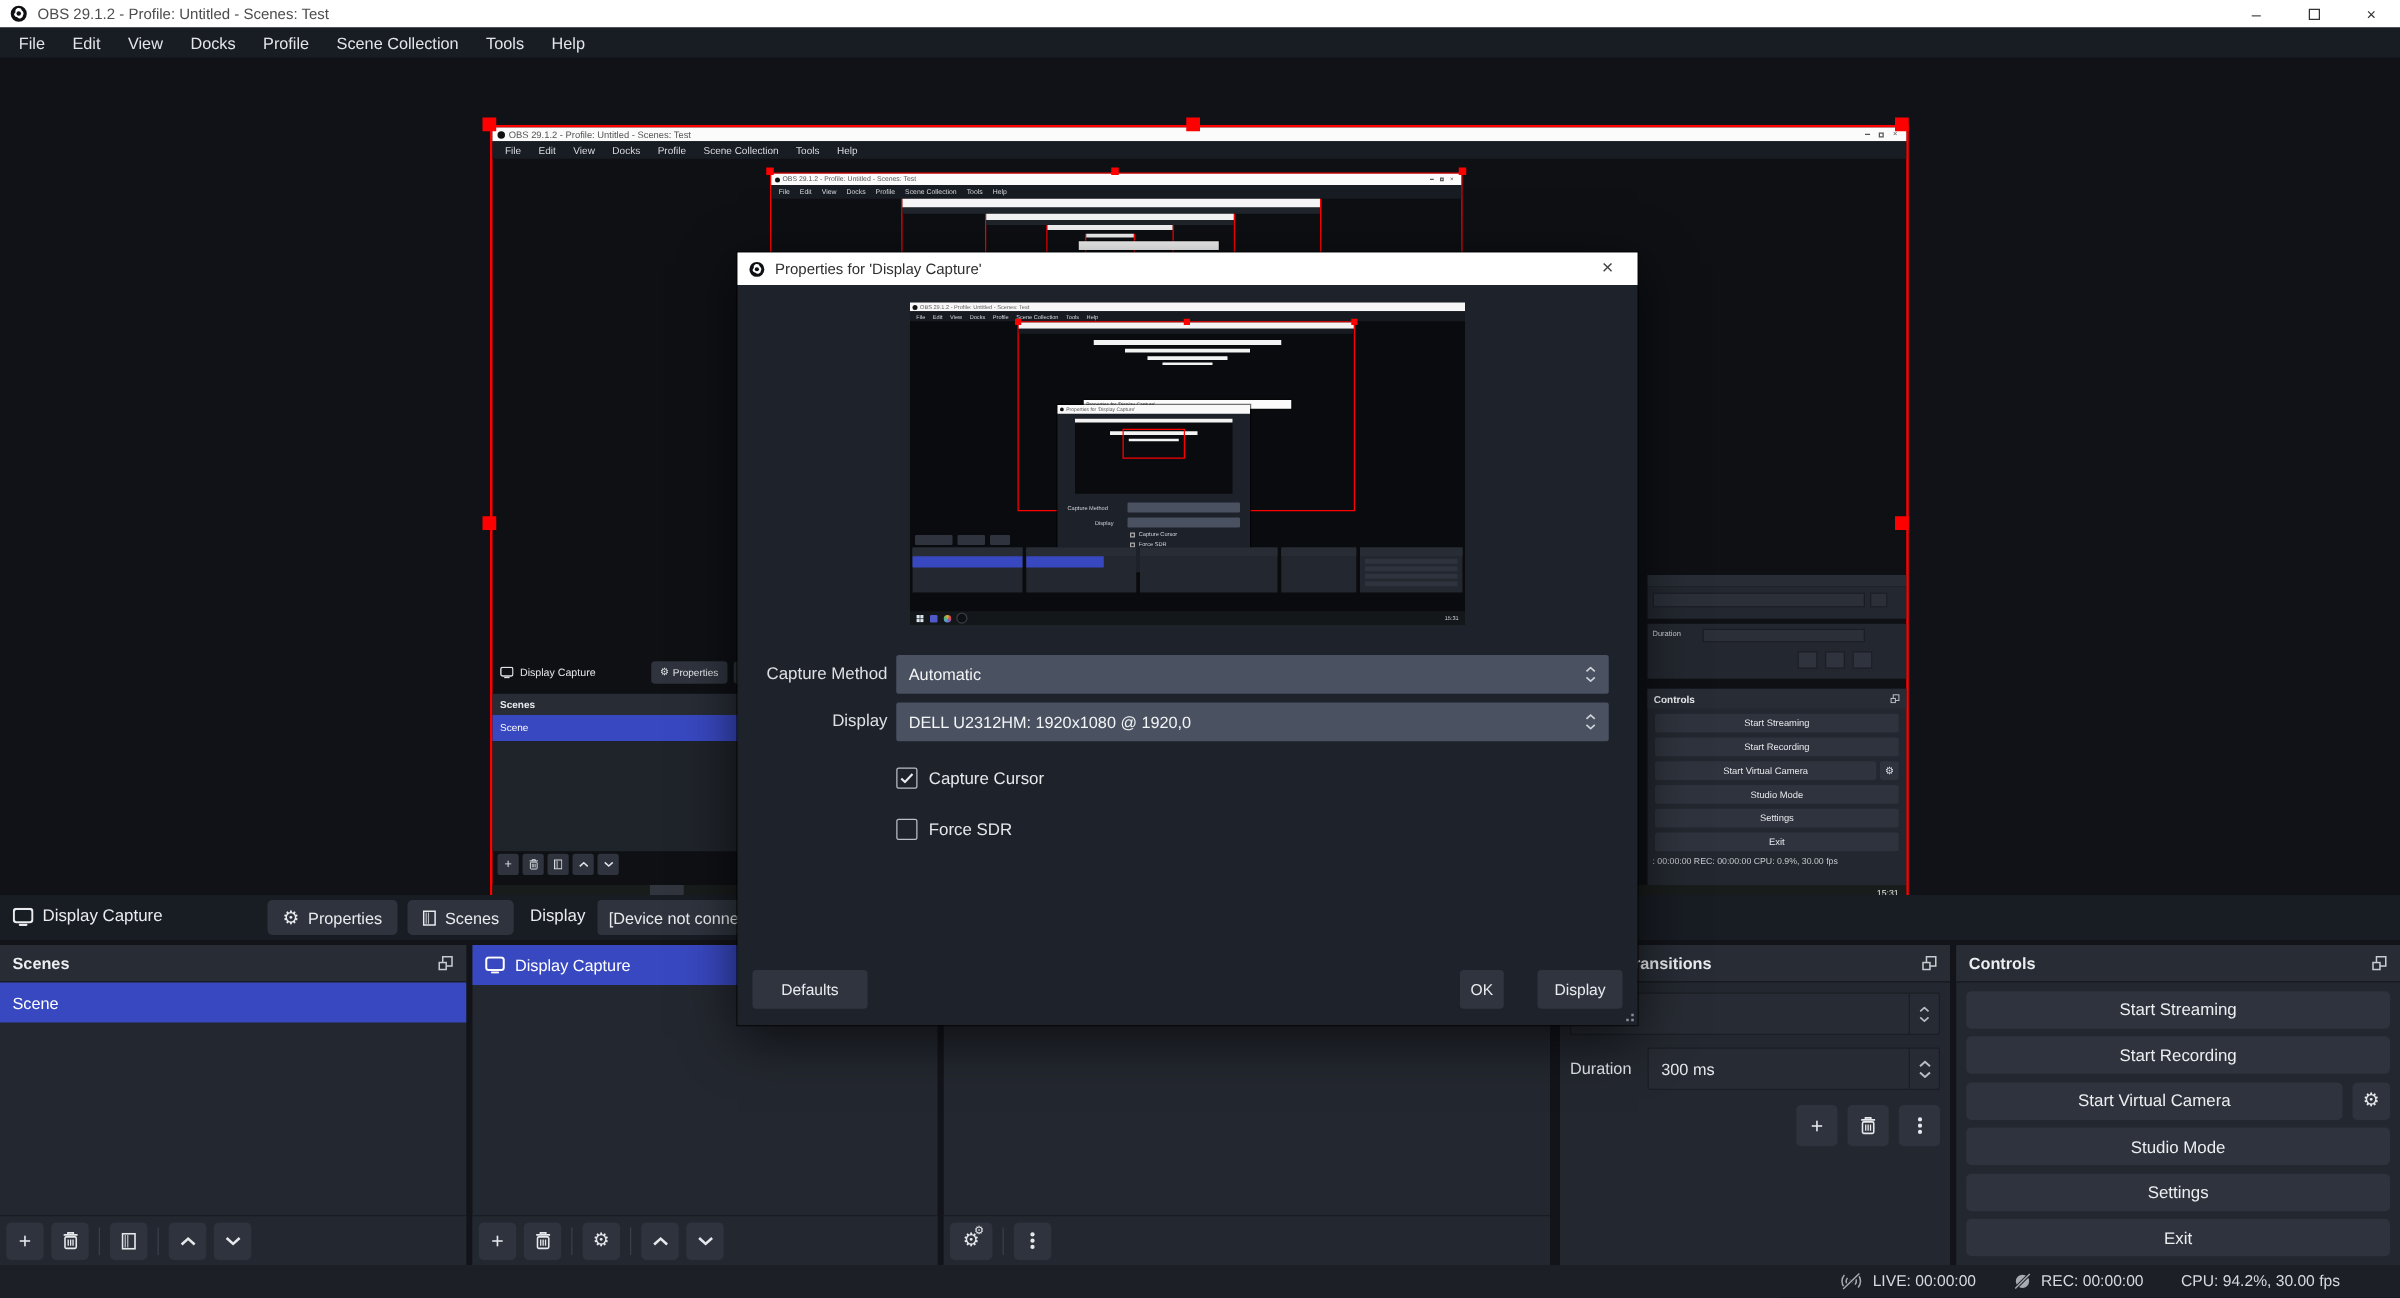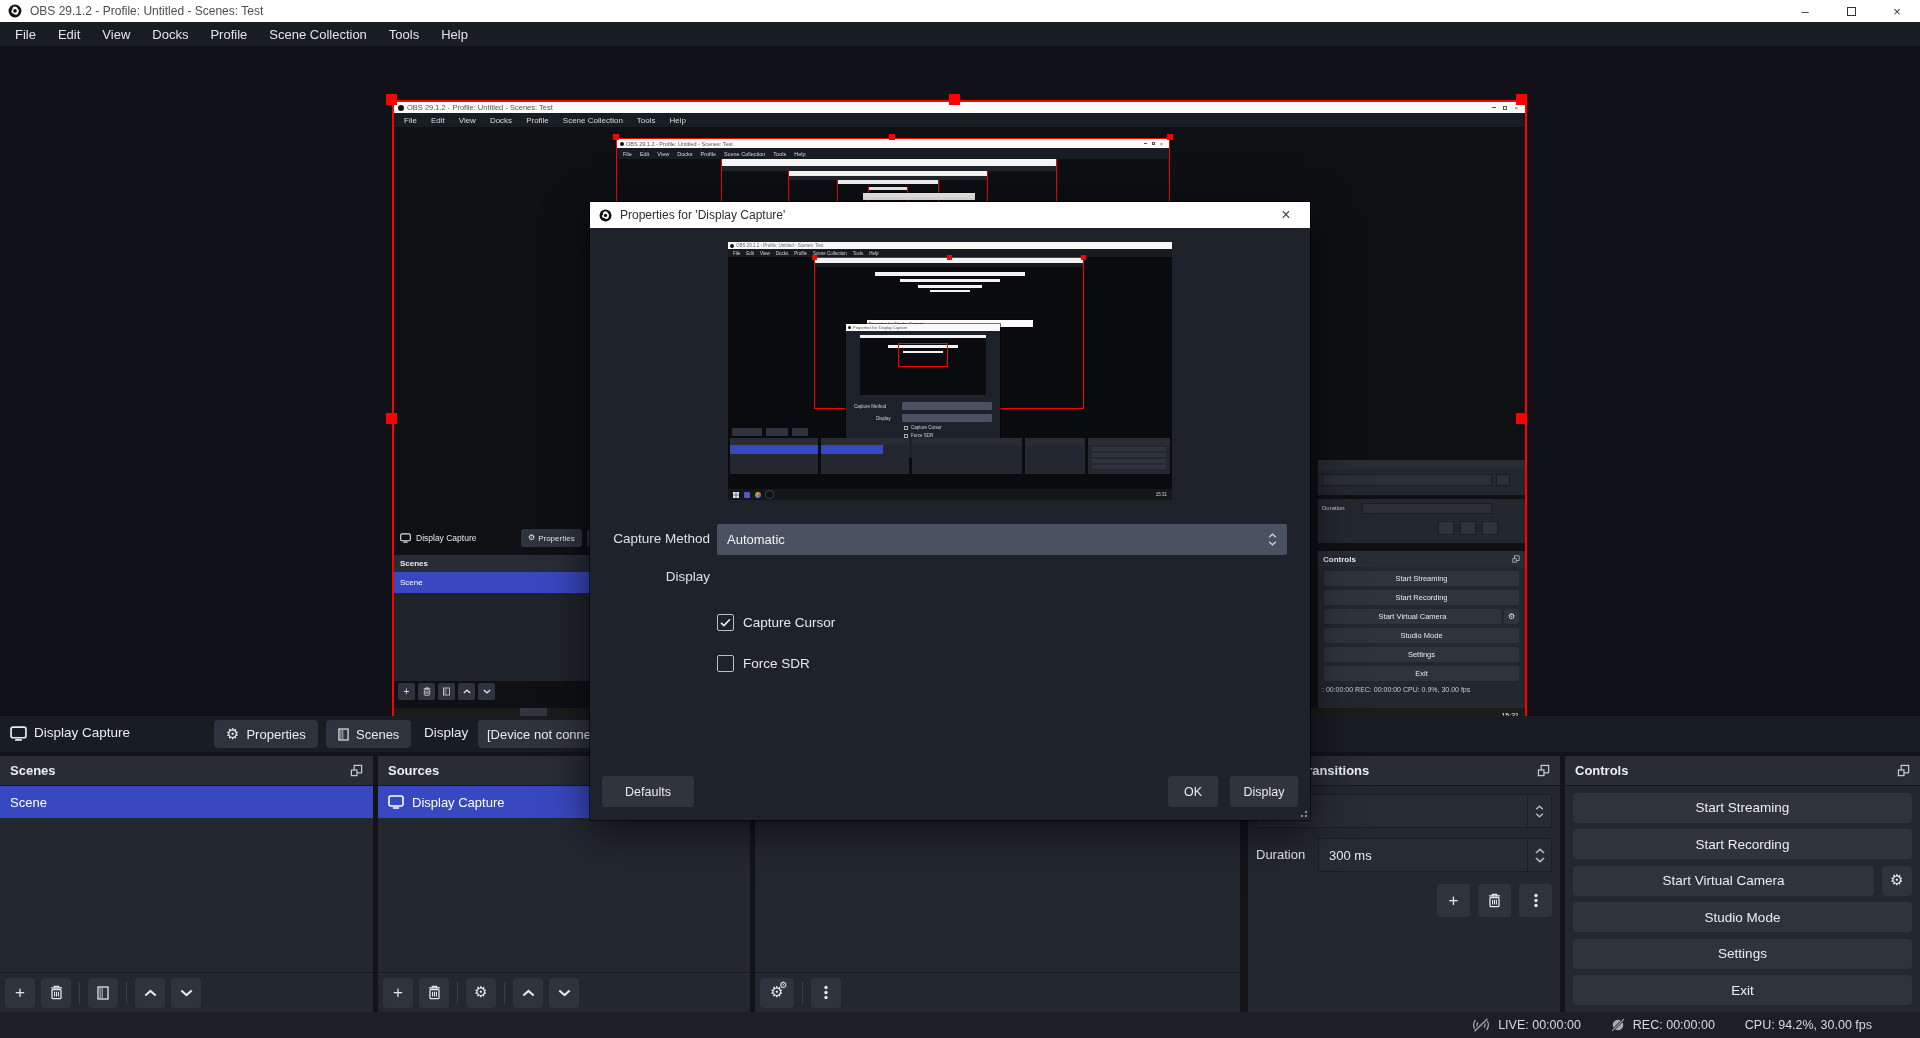--- a/index.html
+++ b/index.html
@@ -522,26 +522,20 @@
       </div>
     <div class="tbtn">
         <svg class="ic" width="13" height="8">
           <use href="#i-chd"></use>
         </svg>
       </div>
   </div>
 </div>
 
 <div class="panel" style="left:378px;width:372px">
-  <div class="phead">
-    <span>Sources</span>
-    <svg class="ic pop" width="13" height="13">
-        <use href="#i-pop"></use>
-      </svg>
-  </div>
   <div class="prow">
     <svg class="ic" width="16" height="14" style="color:#fff">
         <use href="#i-mon"></use>
       </svg>
     <span>Display Capture</span>
     <span style="margin-left:auto;display:flex;gap:12px;color:#cdd1d7">
       <svg class="ic" width="16" height="10">
           <use href="#i-eye"></use>
         </svg>
       <svg class="ic" width="11" height="13">
@@ -778,34 +772,45 @@
     <div class="spin">
       <svg class="ic" width="9" height="5">
           <use href="#i-chu"></use>
         </svg>
       <svg class="ic" width="9" height="5">
           <use href="#i-chd"></use>
         </svg>
     </div>
   </div>
   <div class="dlg-lab" style="left:0;top:367px">Display</div>
+  <div class="combo" style="top:360px">
+    <span class="val">DELL U2312HM: 1920x1080 @ 1920,0</span>
+    <div class="spin">
+      <svg class="ic" width="9" height="5">
+          <use href="#i-chu"></use>
+        </svg>
+      <svg class="ic" width="9" height="5">
+          <use href="#i-chd"></use>
+        </svg>
+    </div>
+  </div>
   <div class="cbx" style="top:412px">
     <span class="box">
         <svg class="ic" width="11" height="9">
           <use href="#i-chk"></use>
         </svg>
       </span>
     <span class="lb">Capture Cursor</span>
   </div>
   <div class="cbx" style="top:453px">
     <span class="box"></span>
     <span class="lb">Force SDR</span>
   </div>
 
   <div class="dbtn" style="left:12px;width:92px">Defaults</div>
-  <div class="dbtn" style="left:578px;width:50px">OK</div>
+  <div class="dbtn" style="left:578px;width:35px">OK</div>
   <div class="dbtn" style="left:640px;width:68px">Display</div>
   <div class="grip">
     <i style="right:0;bottom:0"></i>
       <i style="right:4px;bottom:0"></i>
       <i style="right:0;bottom:4px"></i>
   </div>
 </div>
 
 </body></html>

